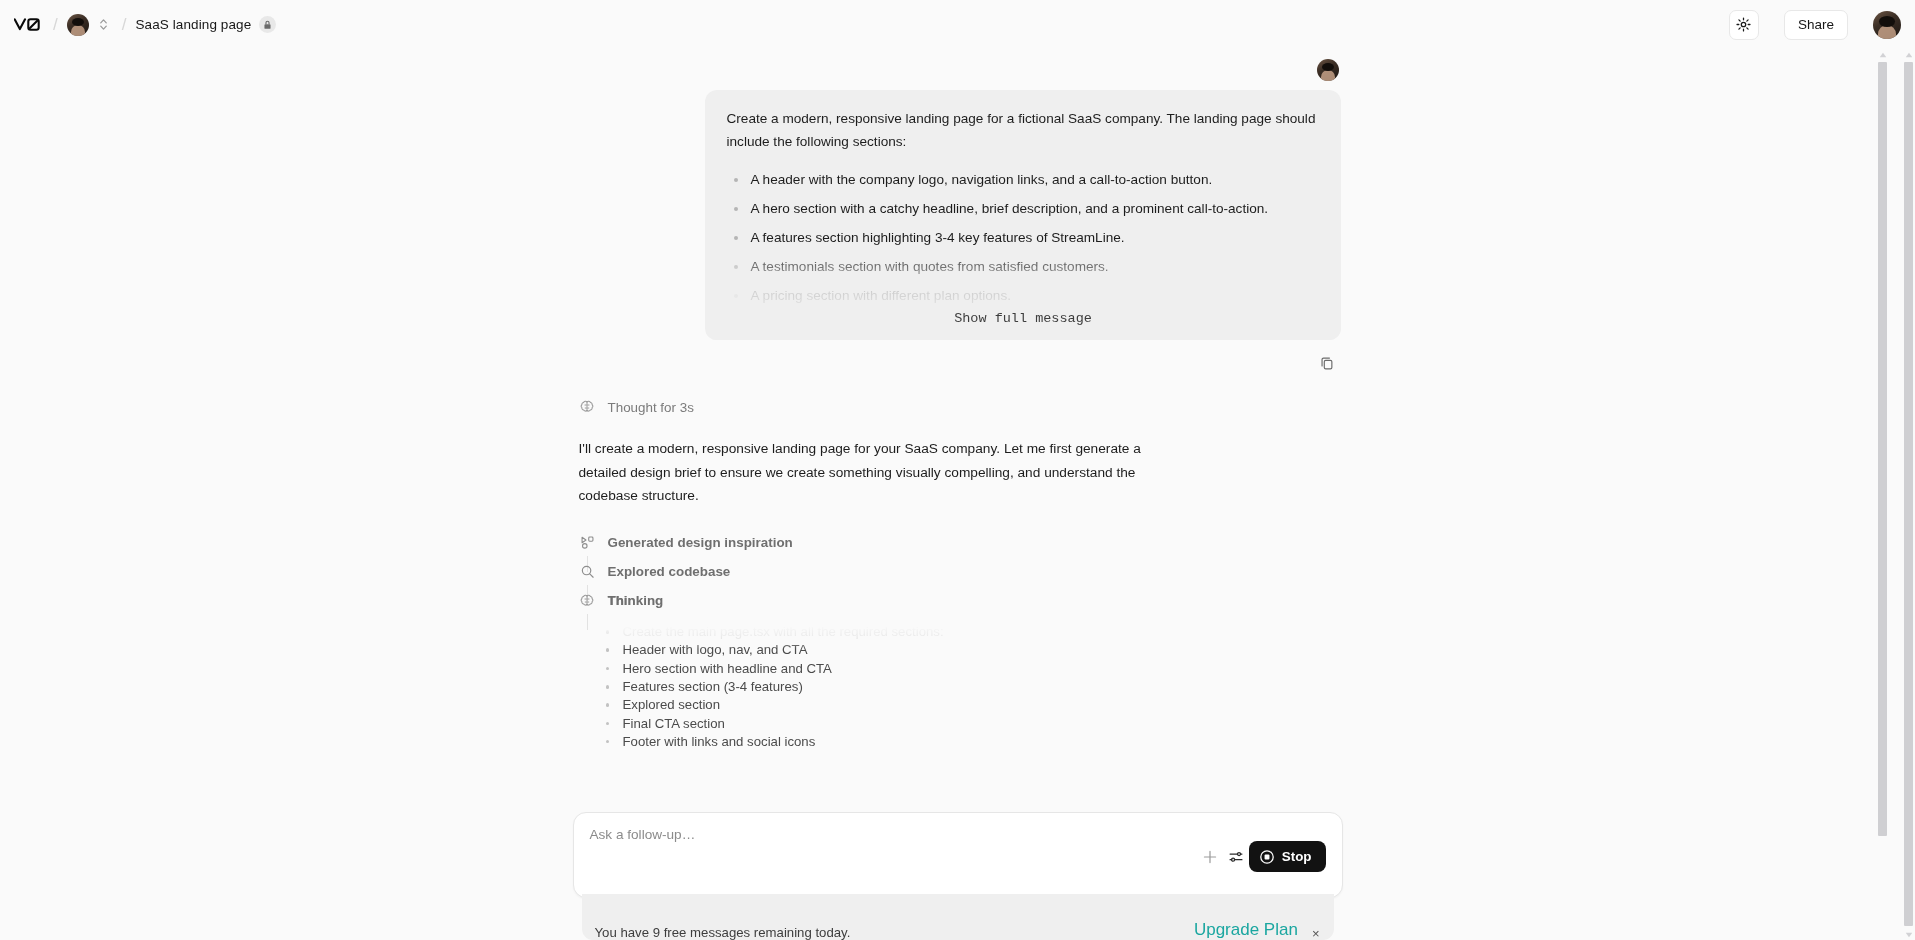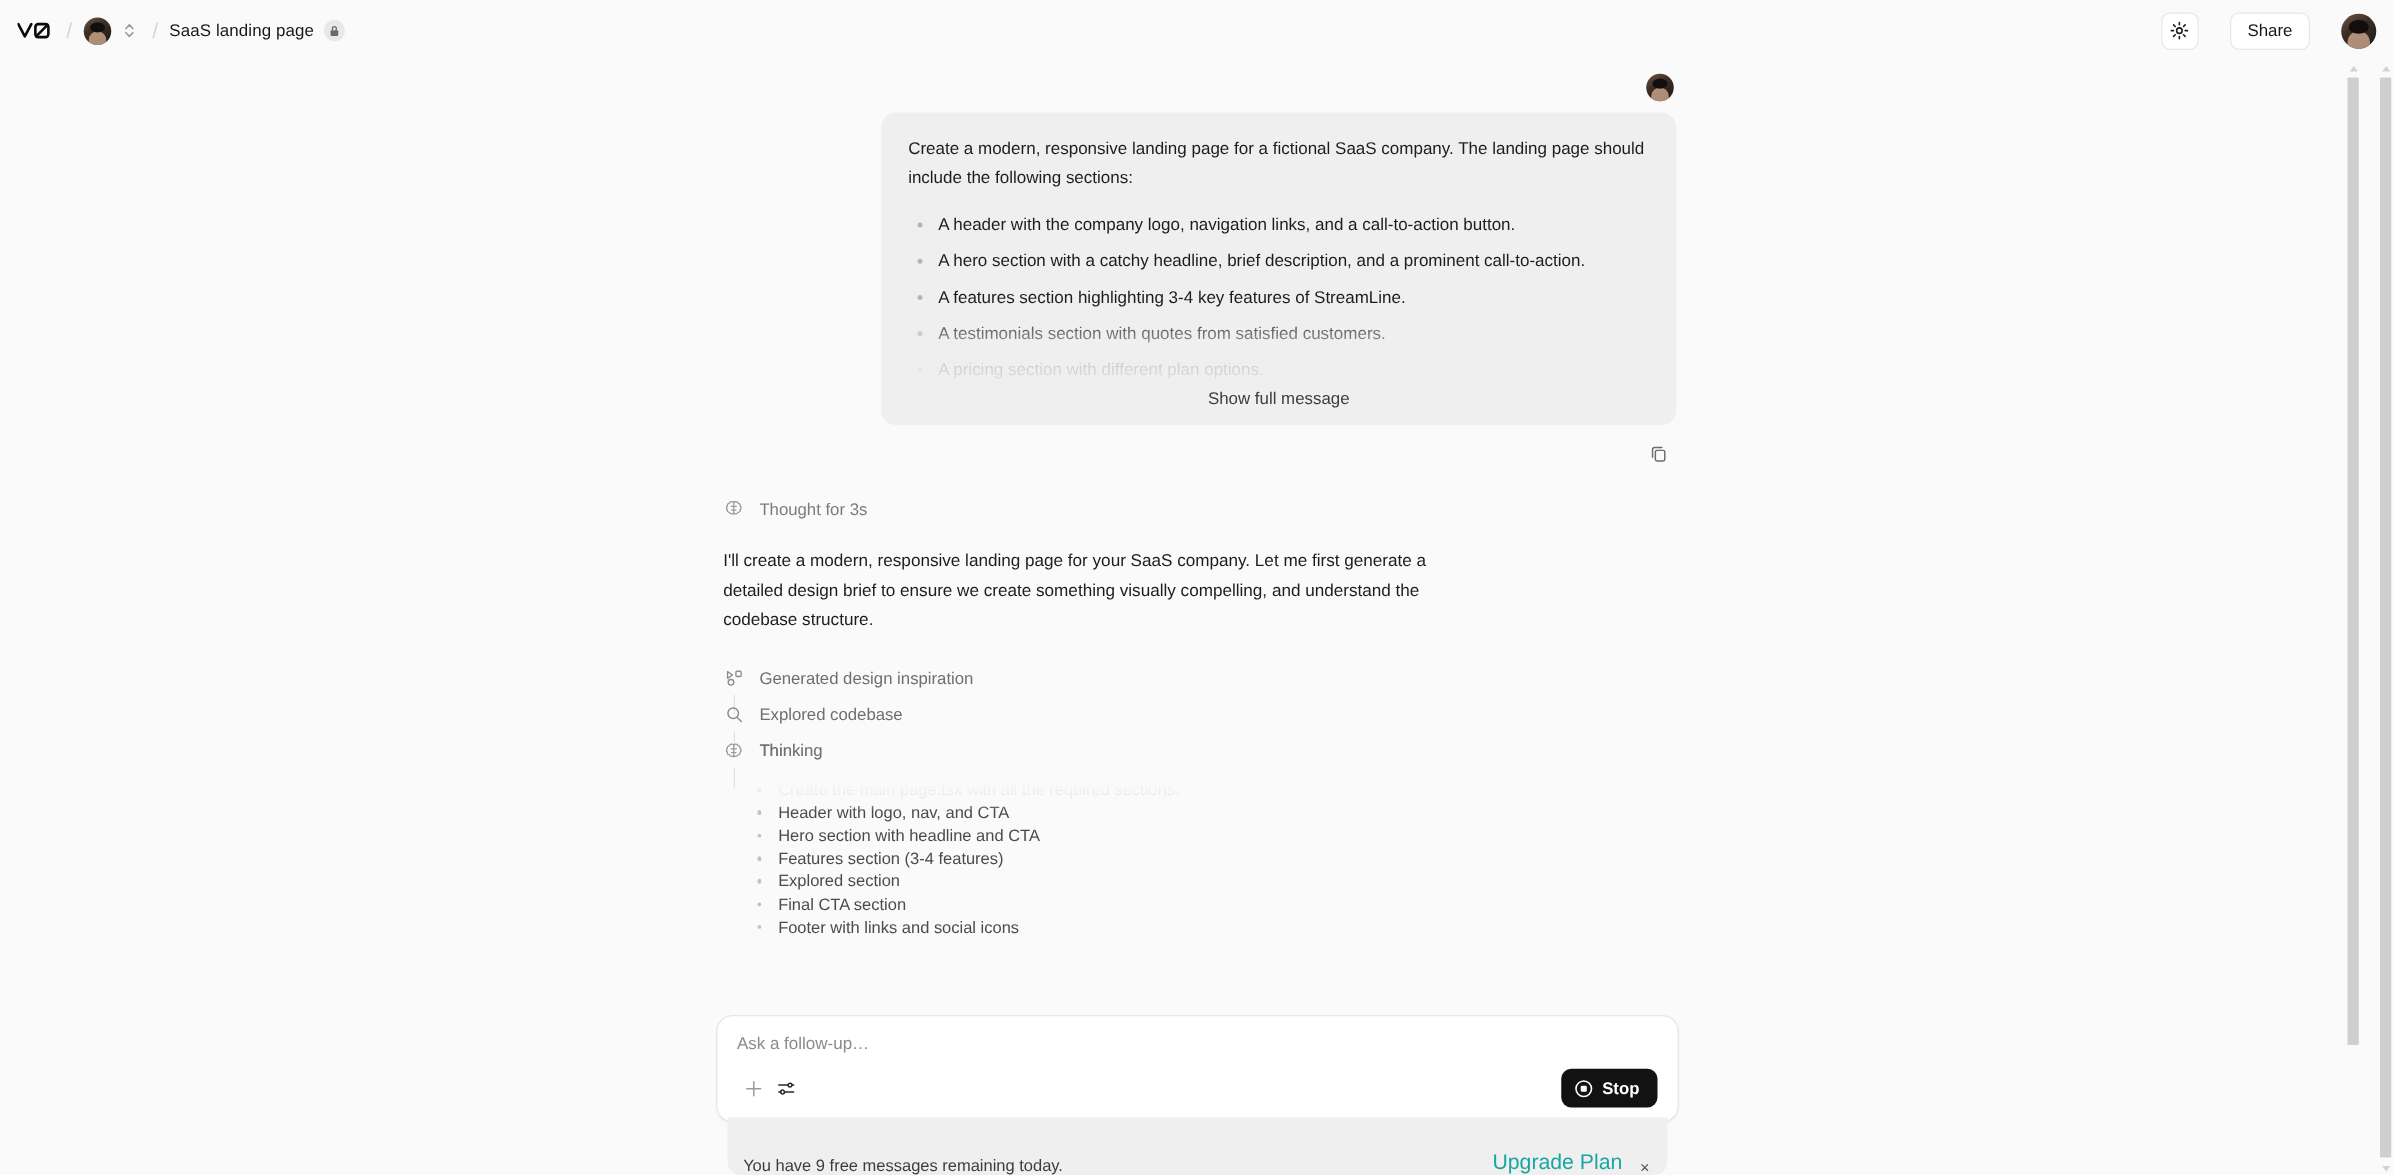--- a/index.html
+++ b/index.html
@@ -91,35 +91,35 @@
   }
   .bubble ul li::before {
     content: ""; position: absolute; left: 7px; top: 10px;
     width: 4px; height: 4px; border-radius: 50%; background: #b5b5b5;
   }
   .bubble-fade {
     position: absolute; left: 1px; right: 0; bottom: 0; height: 92px;
     background: linear-gradient(to bottom, rgba(239,239,239,0) 0%, rgba(239,239,239,.82) 42%, #efefef 78%);
     display: flex; align-items: flex-end; justify-content: center;
     padding-bottom: 14px;
-    font-size: 13.5px; color: #3d3d3d; cursor: pointer;
+    font-size: 13.5px; color: #3d3d3d; cursor: pointer; font-family: Liberation Mono, monospace;
   }
   .copy-row { display: flex; justify-content: flex-end; padding-top: 12px; padding-right: 3px; }
   .copy-btn { width: 22px; height: 22px; display:flex; align-items:center; justify-content:center; cursor:pointer; }
 
   
   .assistant { margin-top: 20px; padding-left: 6px; }
   .meta-row { display: flex; align-items: center; gap: 12px; height: 26px; }
   .meta-icon { width: 17px; height: 17px; display:flex; align-items:center; justify-content:center; flex:none; }
   .meta-label { font-size: 13.4px; color: #7b7b7b; }
   .assistant-body { font-size: 13.7px; line-height: 1.73; color: #1d1d1d; margin: 17px 0 20px 0; max-width: 610px; }
 
   .steps { position: relative; }
   .step { display: flex; align-items: center; gap: 12px; height: 29px; position: relative; }
-  .step .meta-label { color: #6f6f6f; }
+  .step .meta-label { color: #6f6f6f; font-weight: bold; }
   .connector {
     position: absolute; left: 8px; width: 1px; background: #e2e2e2;
   }
   .shimmer {
     background: linear-gradient(90deg,#6f6f6f 0%,#6f6f6f 22%,#d0d0d0 52%,#d8d8d8 100%);
     -webkit-background-clip: text; background-clip: text; color: transparent;
   }
 
   .think-list {
     position: relative; margin-top: 8px; margin-left: 22px;
@@ -144,21 +144,21 @@
   .composer-zone {
     position: absolute; left: 0; right: 0; bottom: 0;
     display: flex; justify-content: center;
     pointer-events: none; z-index: 15;
   }
   .composer-inner { width: 770px; pointer-events: auto; }
   .composer {
     background: #fff; border: 1px solid #e6e6e6; border-radius: 13px;
     box-shadow: 0 1px 2px rgba(0,0,0,.04);
     padding: 14px 16px 11px 16px; height: 86px;
-    display: flex; flex-direction: column; justify-content: space-between;
+    display: flex; flex-direction: row; justify-content: space-between; text-align: center;
   }
   .composer-placeholder { font-size: 13.6px; color: #8b8b8b; }
   .composer-bottom { display: flex; align-items: center; }
   .c-icon { width: 26px; height: 26px; display:flex; align-items:center; justify-content:center; cursor:pointer; }
   .stop-btn {
     margin-left: auto; height: 31px; background: #121212; color: #fff;
     border-radius: 8px; display: flex; align-items: center; gap: 7px;
     padding: 0 14px 0 10px; font-size: 13.4px; font-weight: 600; cursor: pointer;
   }
   .banner {

